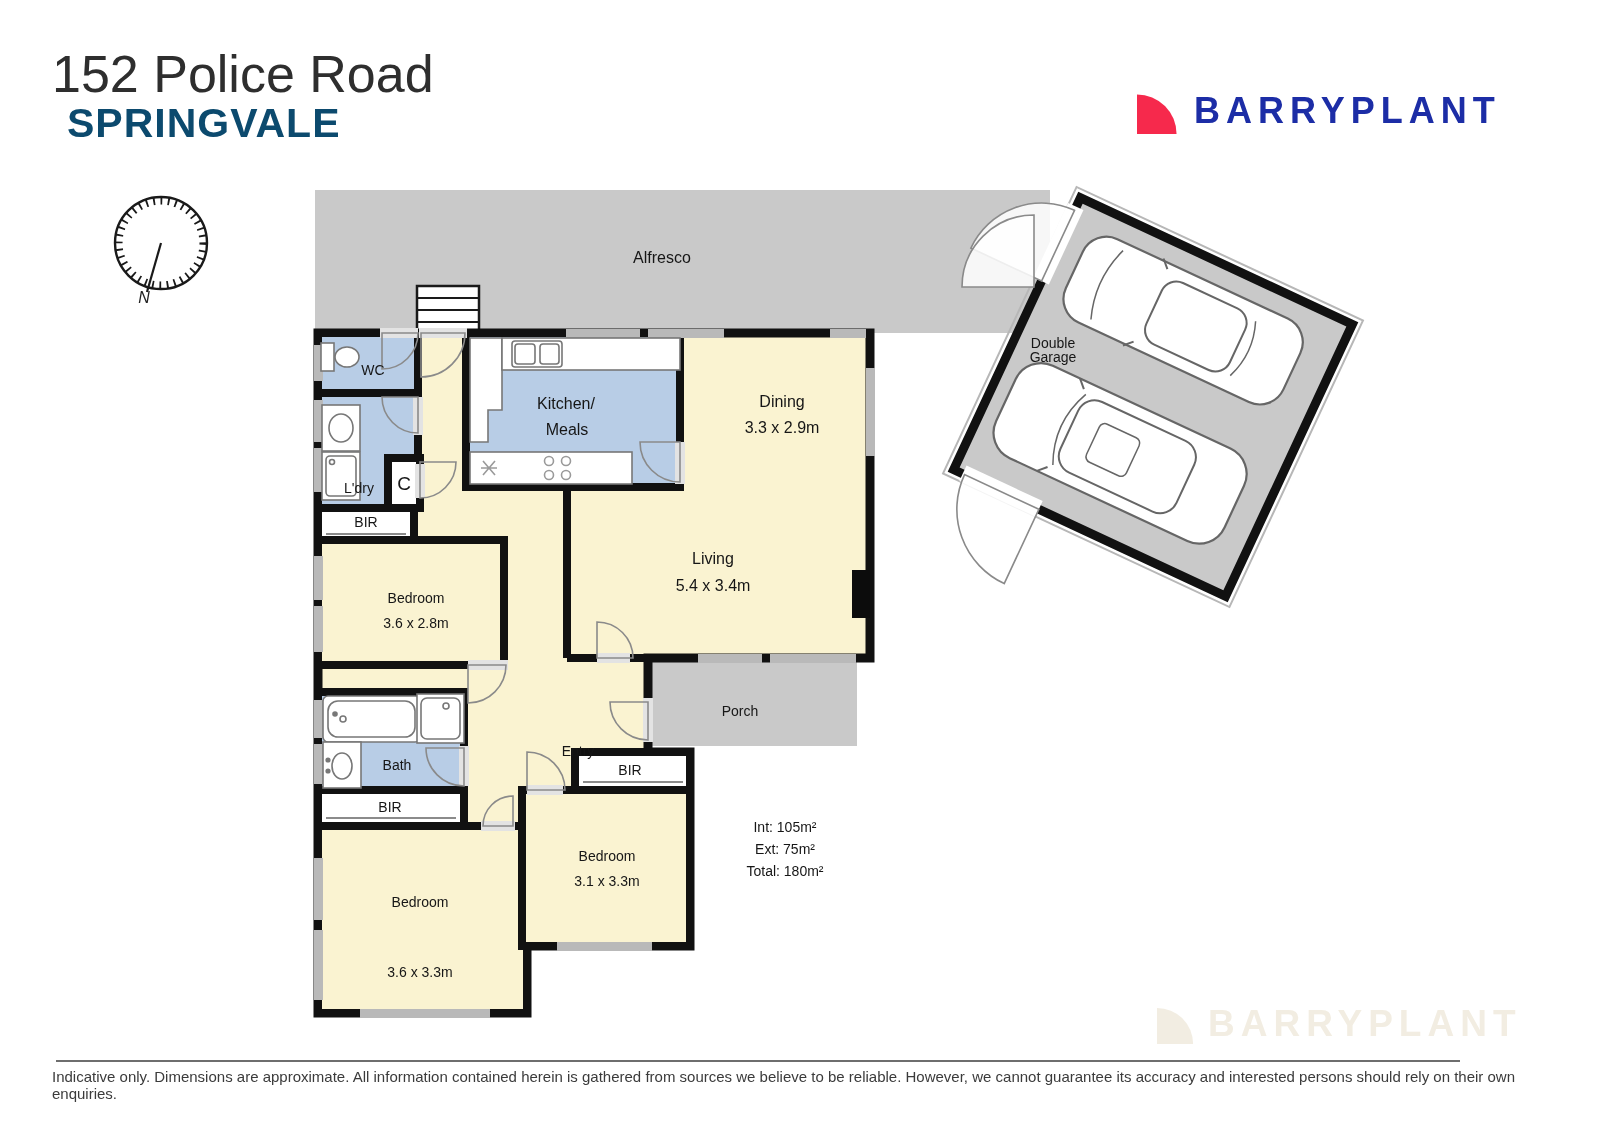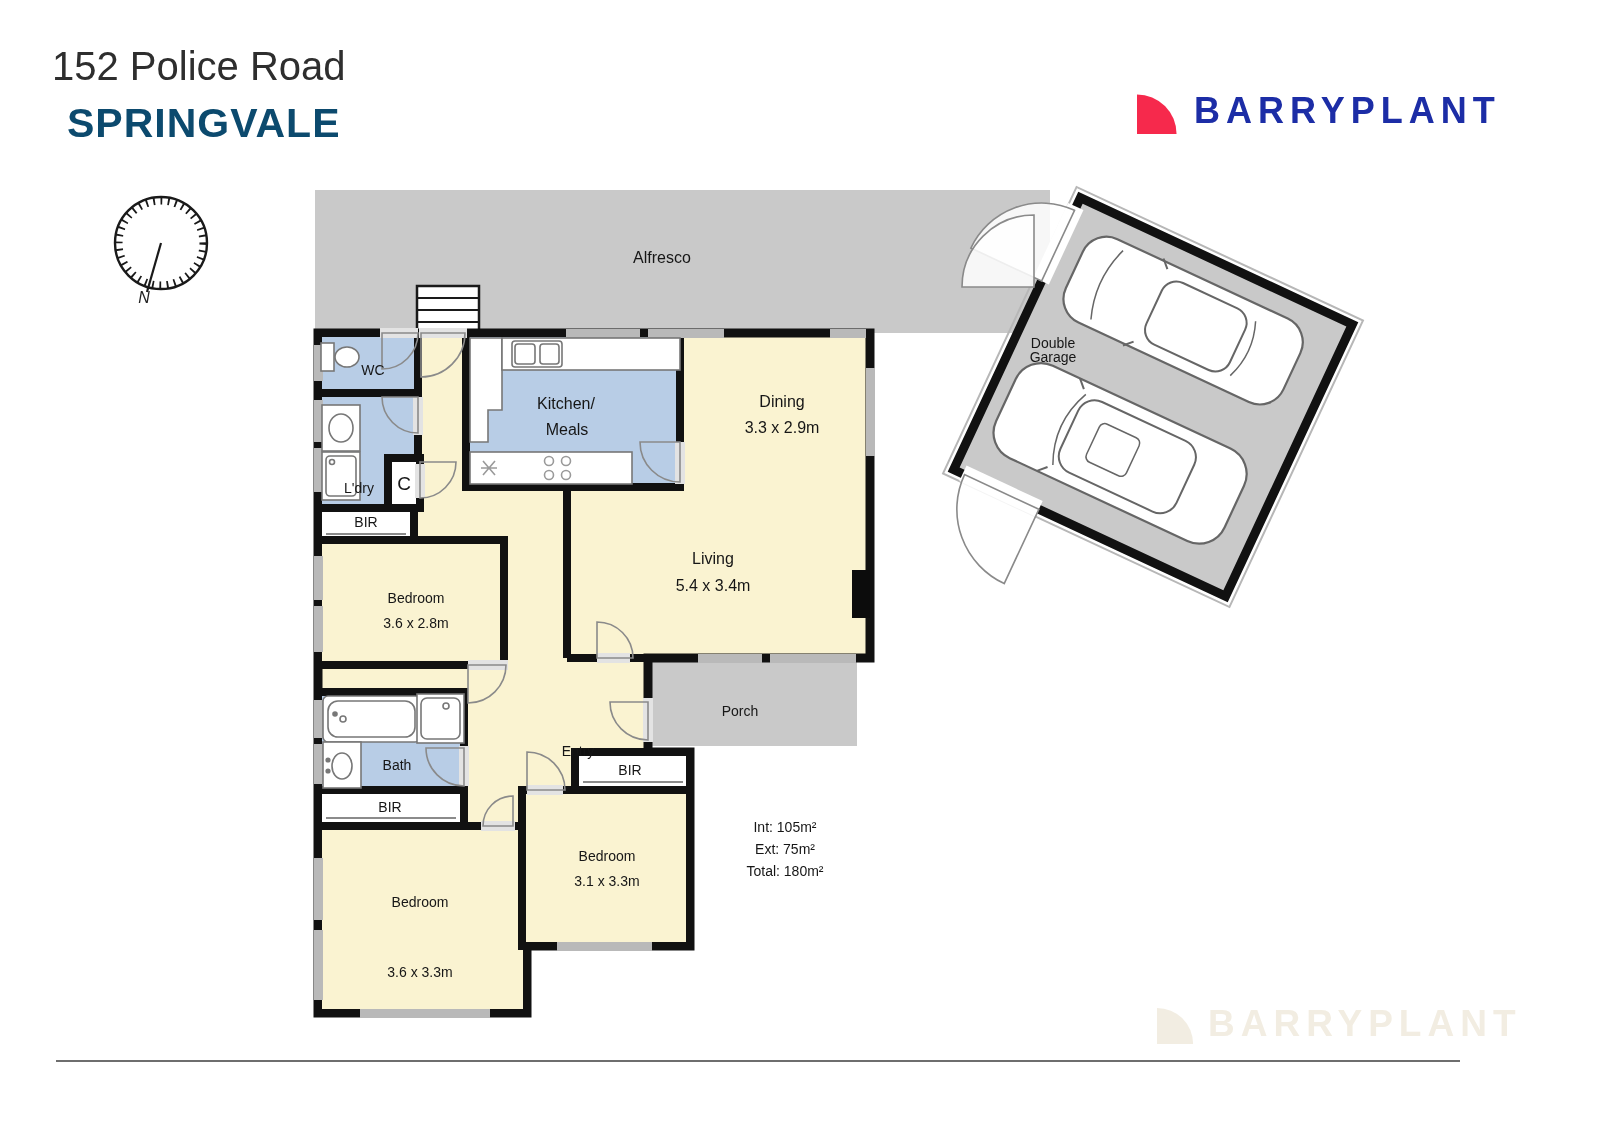--- a/index.html
+++ b/index.html
@@ -1,20 +1,20 @@
 <!DOCTYPE html>
 <html><head>
 <meta charset="utf-8">
 <style>
   html,body{margin:0;padding:0;background:#ffffff;}
   #page{position:relative;width:1600px;height:1131px;background:#fff;overflow:hidden;
         font-family:"Liberation Sans",sans-serif;}
   .abs{position:absolute;}
   
-  #addr1{left:52px;top:44px;font-size:40px;font-weight:400;color:#2e2e2e;letter-spacing:0;}
+  #addr1{left:52px;top:44px;font-size:52px;font-weight:400;color:#2e2e2e;letter-spacing:0;}
   #addr2{left:67px;top:100px;font-size:41px;font-weight:700;color:#0c4a6e;letter-spacing:1px;}
   
   #logo{left:1136px;top:88px;display:flex;align-items:flex-start;gap:10px;}
   #logo .brandtext{font-size:36px;font-weight:700;letter-spacing:6px;color:#1c2da6;line-height:46px;}
   
   #watermark{left:1156px;top:1002px;display:flex;align-items:flex-start;gap:8px;opacity:1;}
   #watermark .brandtext{font-size:37px;font-weight:700;letter-spacing:6px;color:#f2ede2;line-height:44px;}
   
   #plan-svg{left:0;top:0;width:1600px;height:1131px;}
   
@@ -239,14 +239,15 @@
   </div>
 
   <div id="watermark" class="abs">
     <svg width="44" height="42" viewBox="0 0 100 100">
       <path d="M 0 100 L 0 14 A 86 86 0 0 1 86 100 Z" fill="#f2ede2"></path>
     </svg>
     <span class="brandtext">BARRYPLANT</span>
   </div>
 
   <div id="rule" class="abs"></div>
+  <div id="disclaimer" class="abs">Indicative only. Dimensions are approximate. All information contained herein is gathered from sources we believe to be reliable. However, we cannot guarantee its accuracy and interested persons should rely on their own enquiries.</div>
 
 </div>
 
 </body></html>

